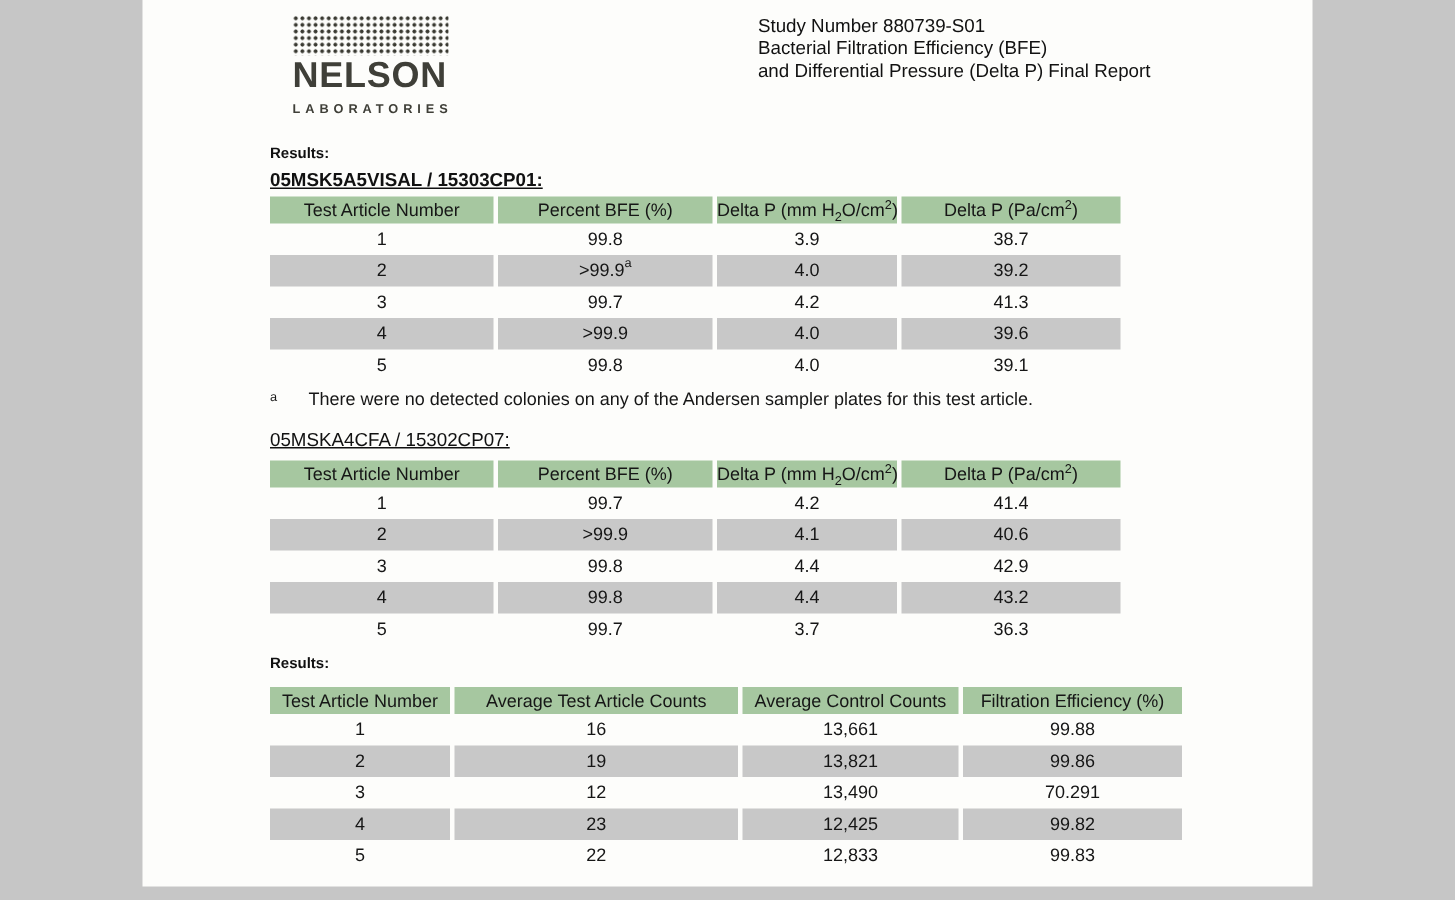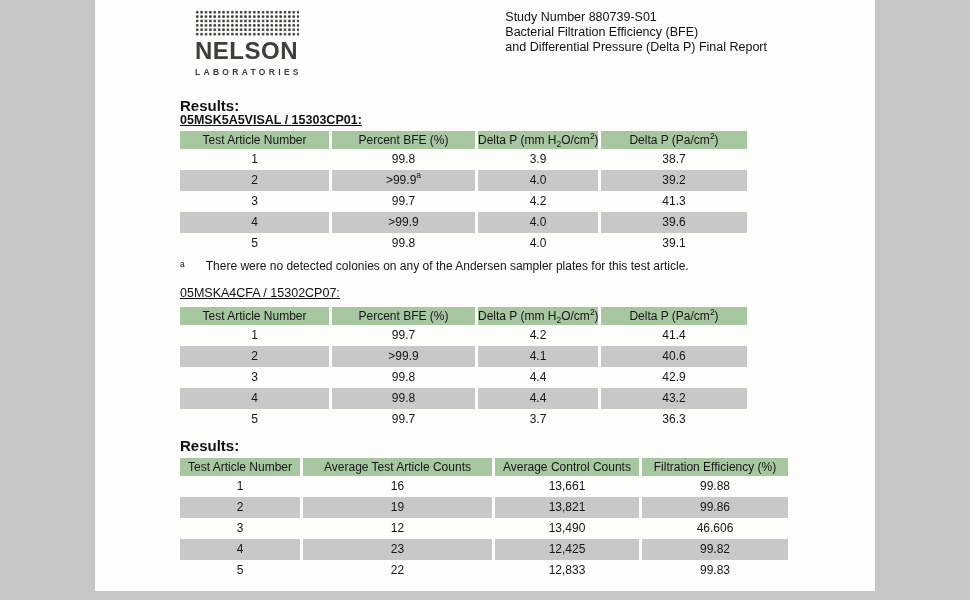--- a/index.html
+++ b/index.html
@@ -36,21 +36,21 @@
     font-size:8.5px;font-weight:bold;color:#3f3f38;
     letter-spacing:3.3px;margin-top:2px;white-space:nowrap;
   }
   
   .study{
     position:absolute;top:10px;right:108px;
     font-size:12.5px;line-height:15px;color:#111;
   }
   
   .results{
-    position:absolute;left:85px;font-size:15px;font-weight:bold;color:#111;
+    position:absolute;left:85px;font-size:10px;font-weight:bold;color:#111;
   }
   .r1{top:97px;} .r2{top:437px;}
   .sample{
     position:absolute;left:85px;font-size:12.5px;color:#111;
     text-decoration:underline;
   }
   .s1{top:113px;font-weight:bold;} .s2{top:286px;}
   
   .table{position:absolute;left:85px;}
   .pos-t1{top:131px;} .pos-t2{top:307px;} .pos-t3{top:458px;}
@@ -203,21 +203,21 @@
     <div class="trow body gray">
       <div class="cell c1">2</div>
       <div class="cell c2">19</div>
       <div class="cell c3">13,821</div>
       <div class="cell c4">99.86</div>
     </div>
     <div class="trow body">
       <div class="cell c1">3</div>
       <div class="cell c2">12</div>
       <div class="cell c3">13,490</div>
-      <div class="cell c4">46.606</div>
+      <div class="cell c4">70.291</div>
     </div>
     <div class="trow body gray">
       <div class="cell c1">4</div>
       <div class="cell c2">23</div>
       <div class="cell c3">12,425</div>
       <div class="cell c4">99.82</div>
     </div>
     <div class="trow body">
       <div class="cell c1">5</div>
       <div class="cell c2">22</div>

